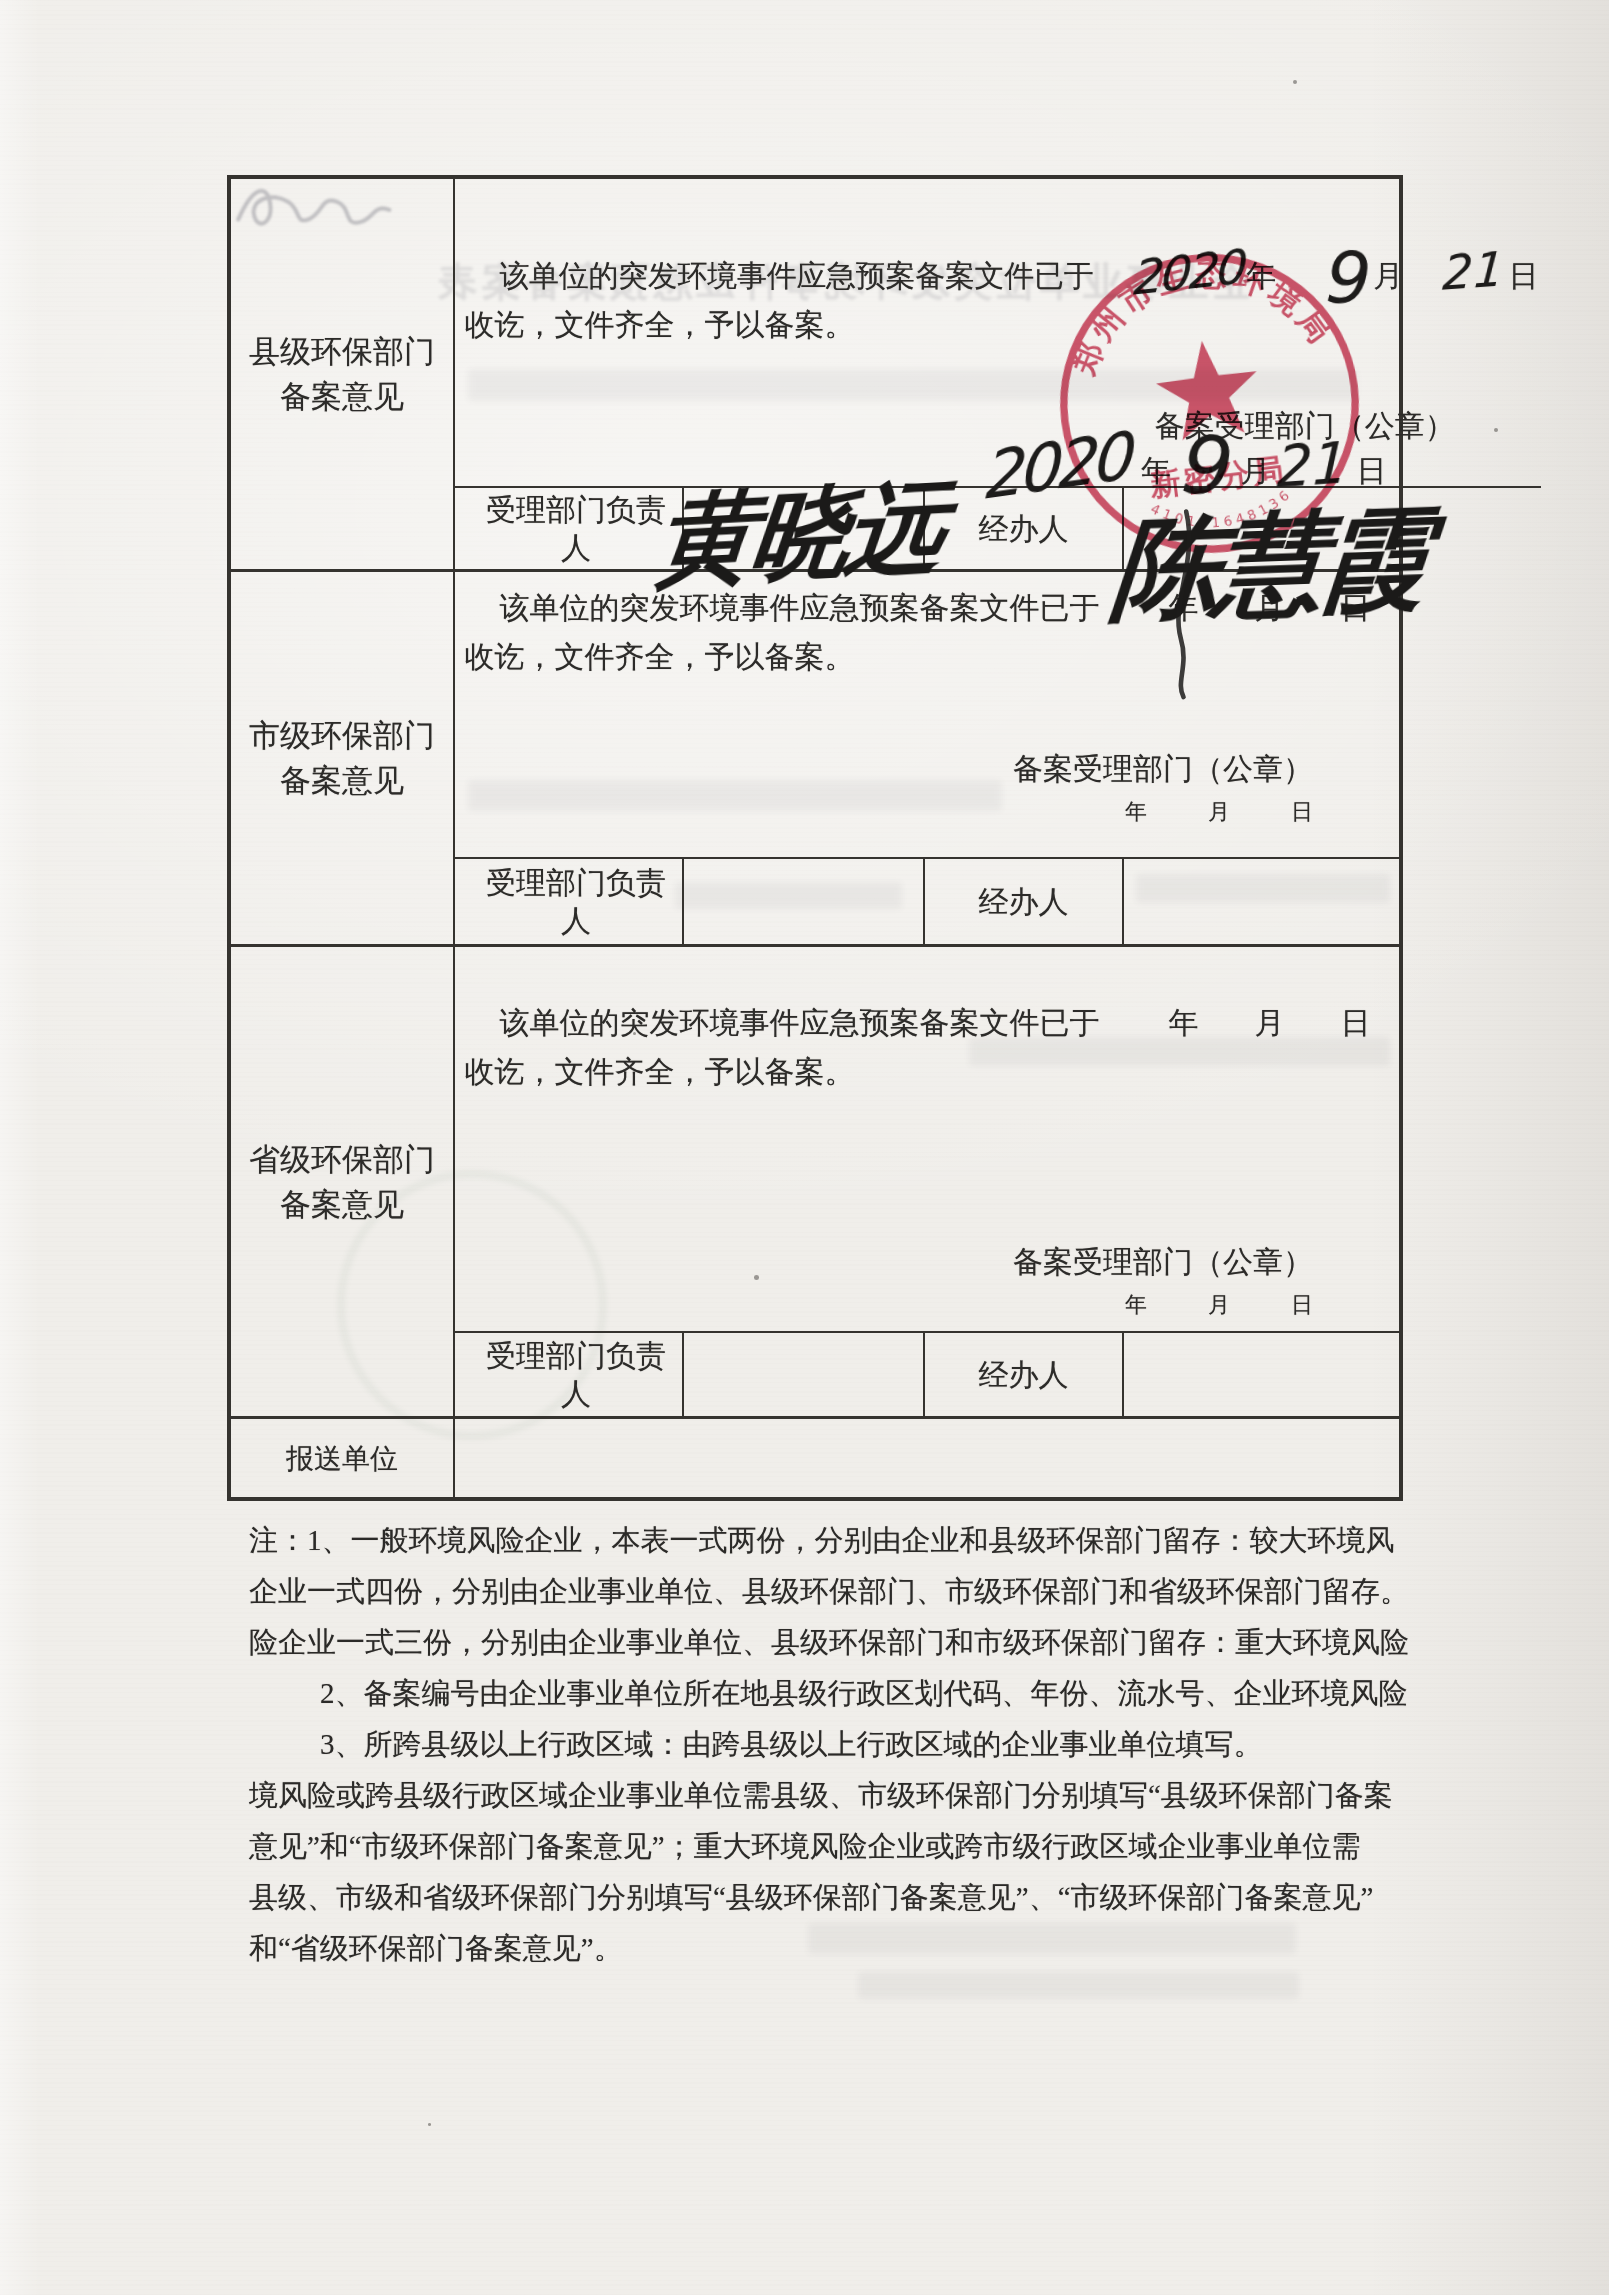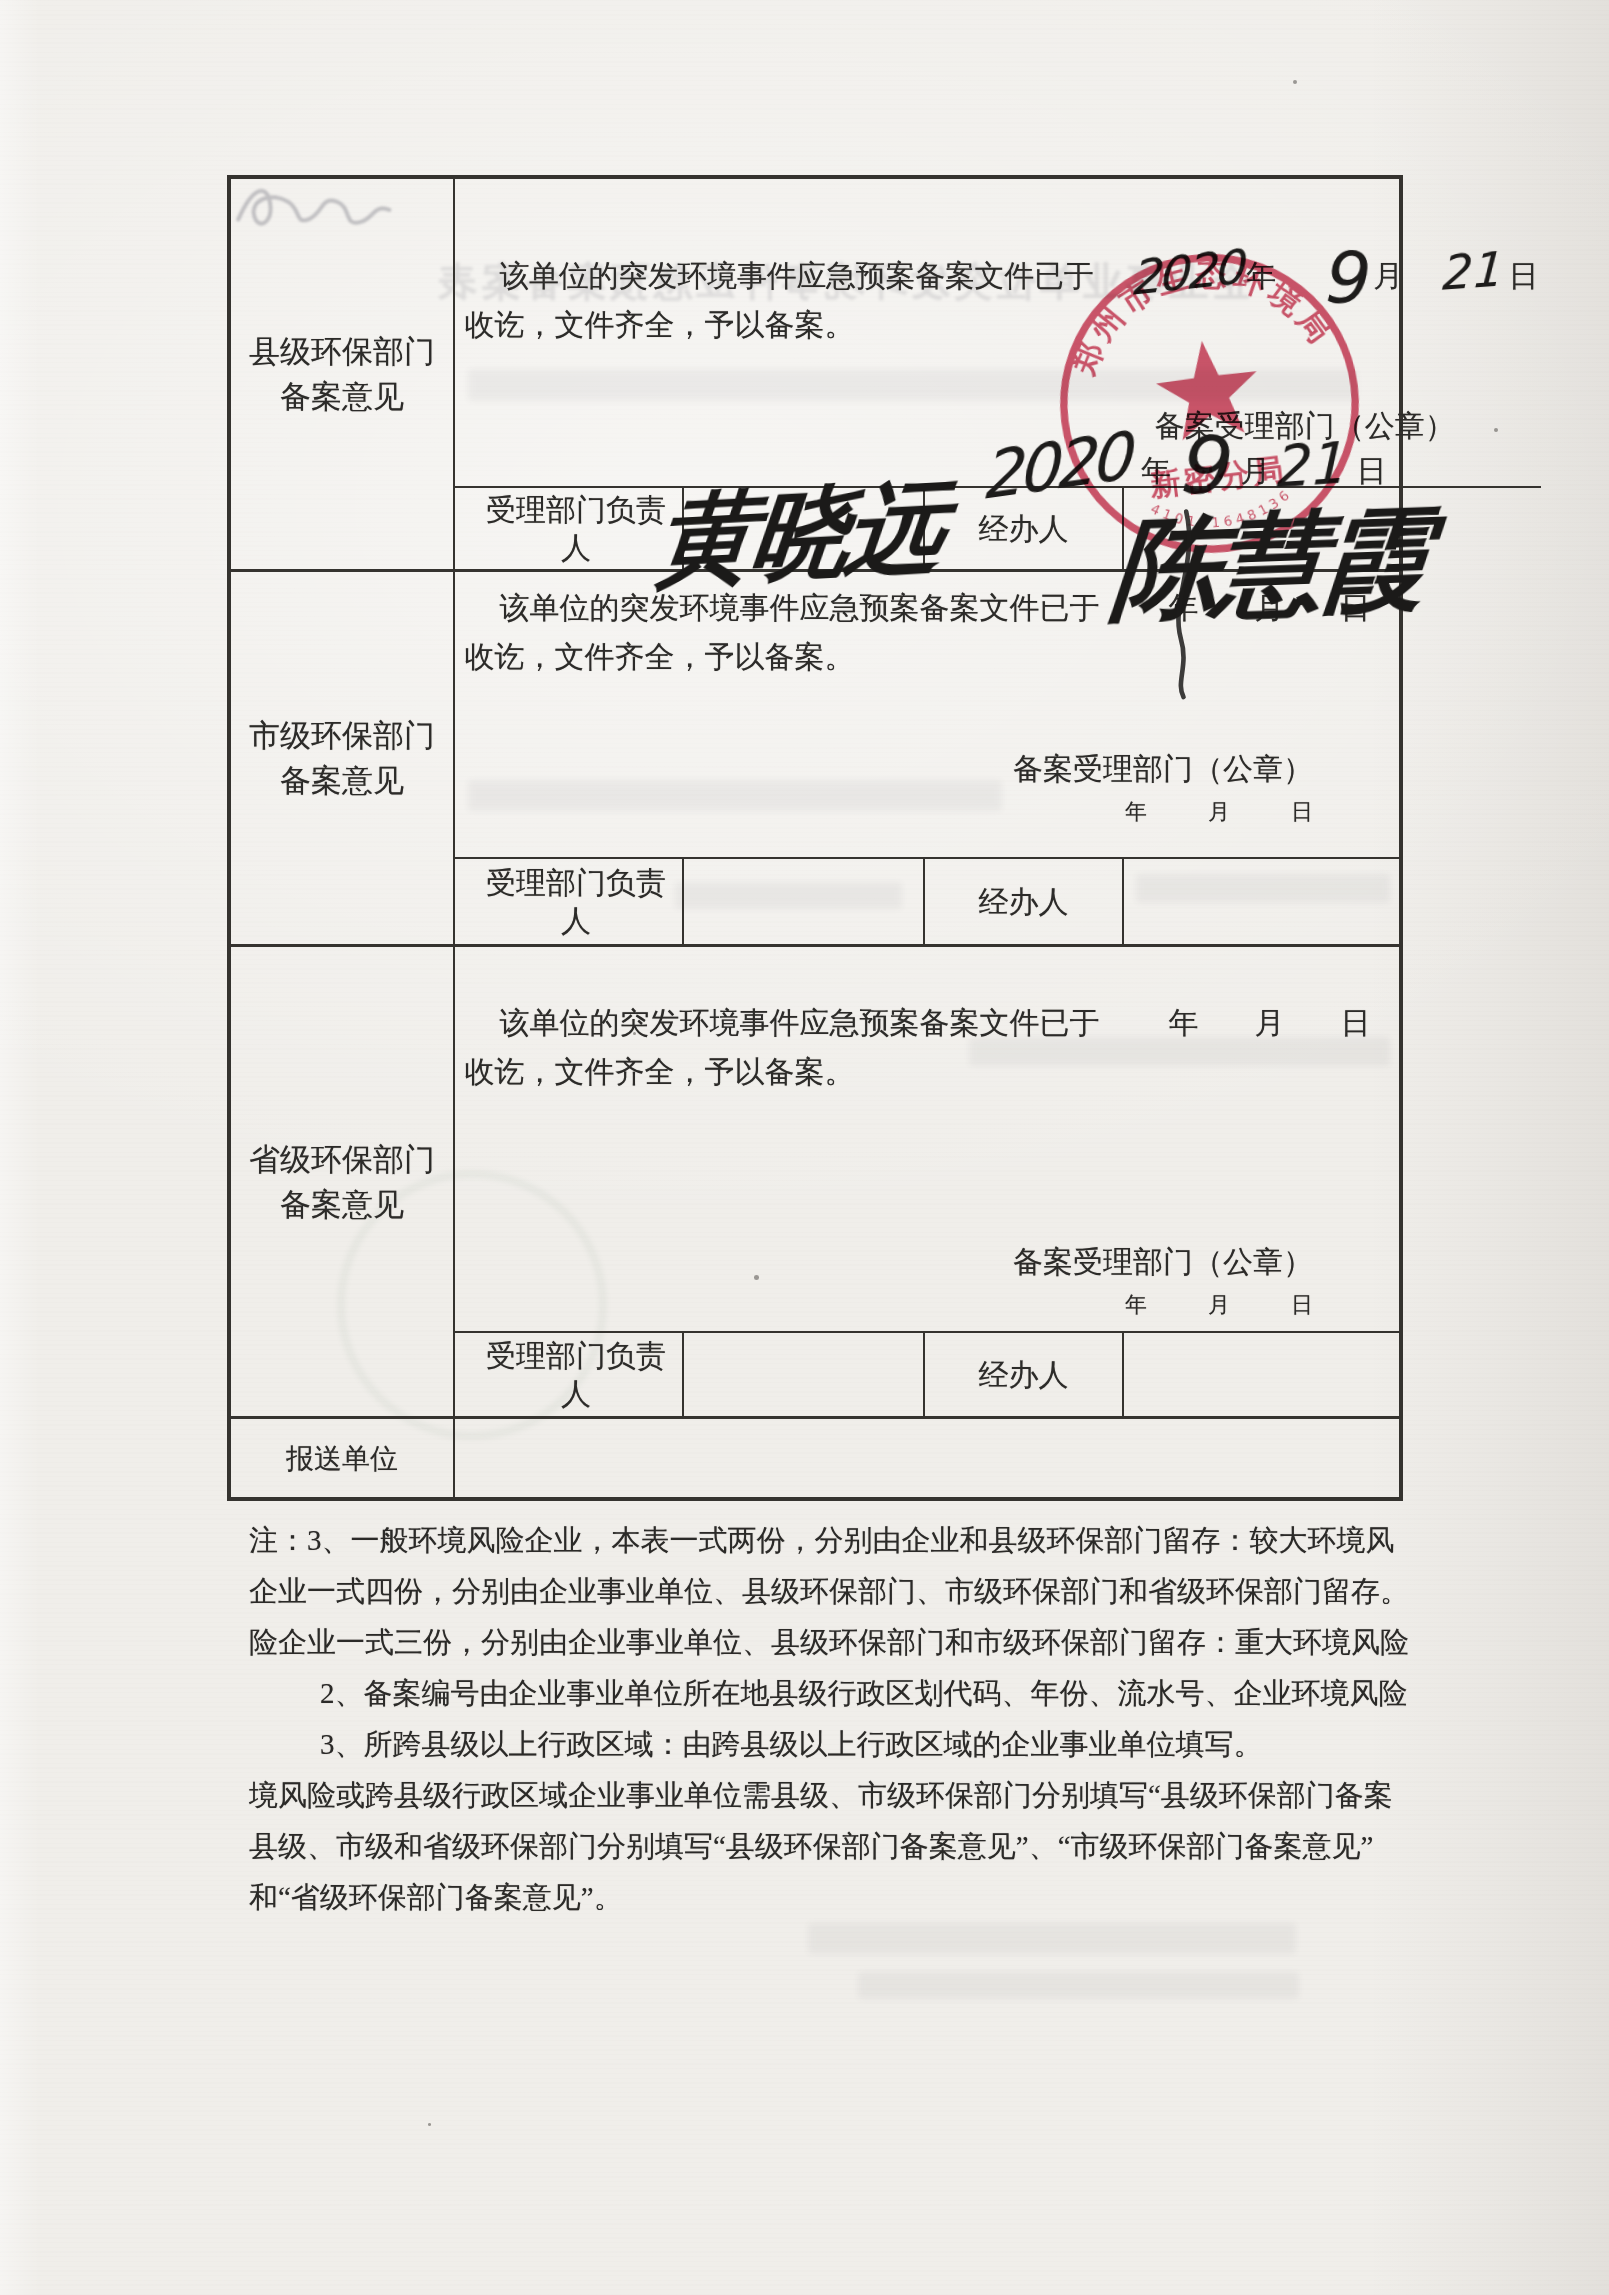--- a/index.html
+++ b/index.html
@@ -231,24 +231,25 @@
     </svg>
   </div>
 
   <div class="sig sig-resp">黄晓远</div>
   <div class="sig sig-hand">陈慧霞</div>
   <svg class="tail-svg" width="53" height="194" viewBox="0 0 80 290">
     <path d="M 38 4 C 56 80 14 140 30 196 C 42 236 22 262 34 284" stroke="#1d1c1b" stroke-width="7" fill="none" stroke-linecap="round"></path>
   </svg>
 
   <div class="notes doc">
-    <div class="nl">注：3、一般环境风险企业，本表一式两份，分别由企业和县级环保部门留存：较大环境风</div>
+    <div class="nl">注：1、一般环境风险企业，本表一式两份，分别由企业和县级环保部门留存：较大环境风</div>
     <div class="nl">企业一式四份，分别由企业事业单位、县级环保部门、市级环保部门和省级环保部门留存。</div>
     <div class="nl">险企业一式三份，分别由企业事业单位、县级环保部门和市级环保部门留存：重大环境风险</div>
     <div class="nl ind">2、备案编号由企业事业单位所在地县级行政区划代码、年份、流水号、企业环境风险</div>
     <div class="nl ind">3、所跨县级以上行政区域：由跨县级以上行政区域的企业事业单位填写。</div>
     <div class="nl">境风险或跨县级行政区域企业事业单位需县级、市级环保部门分别填写“县级环保部门备案</div>
+    <div class="nl">意见”和“市级环保部门备案意见”；重大环境风险企业或跨市级行政区域企业事业单位需</div>
     <div class="nl">县级、市级和省级环保部门分别填写“县级环保部门备案意见”、“市级环保部门备案意见”</div>
     <div class="nl">和“省级环保部门备案意见”。</div>
   </div>
 
 </div>
 
 
 </body></html>

